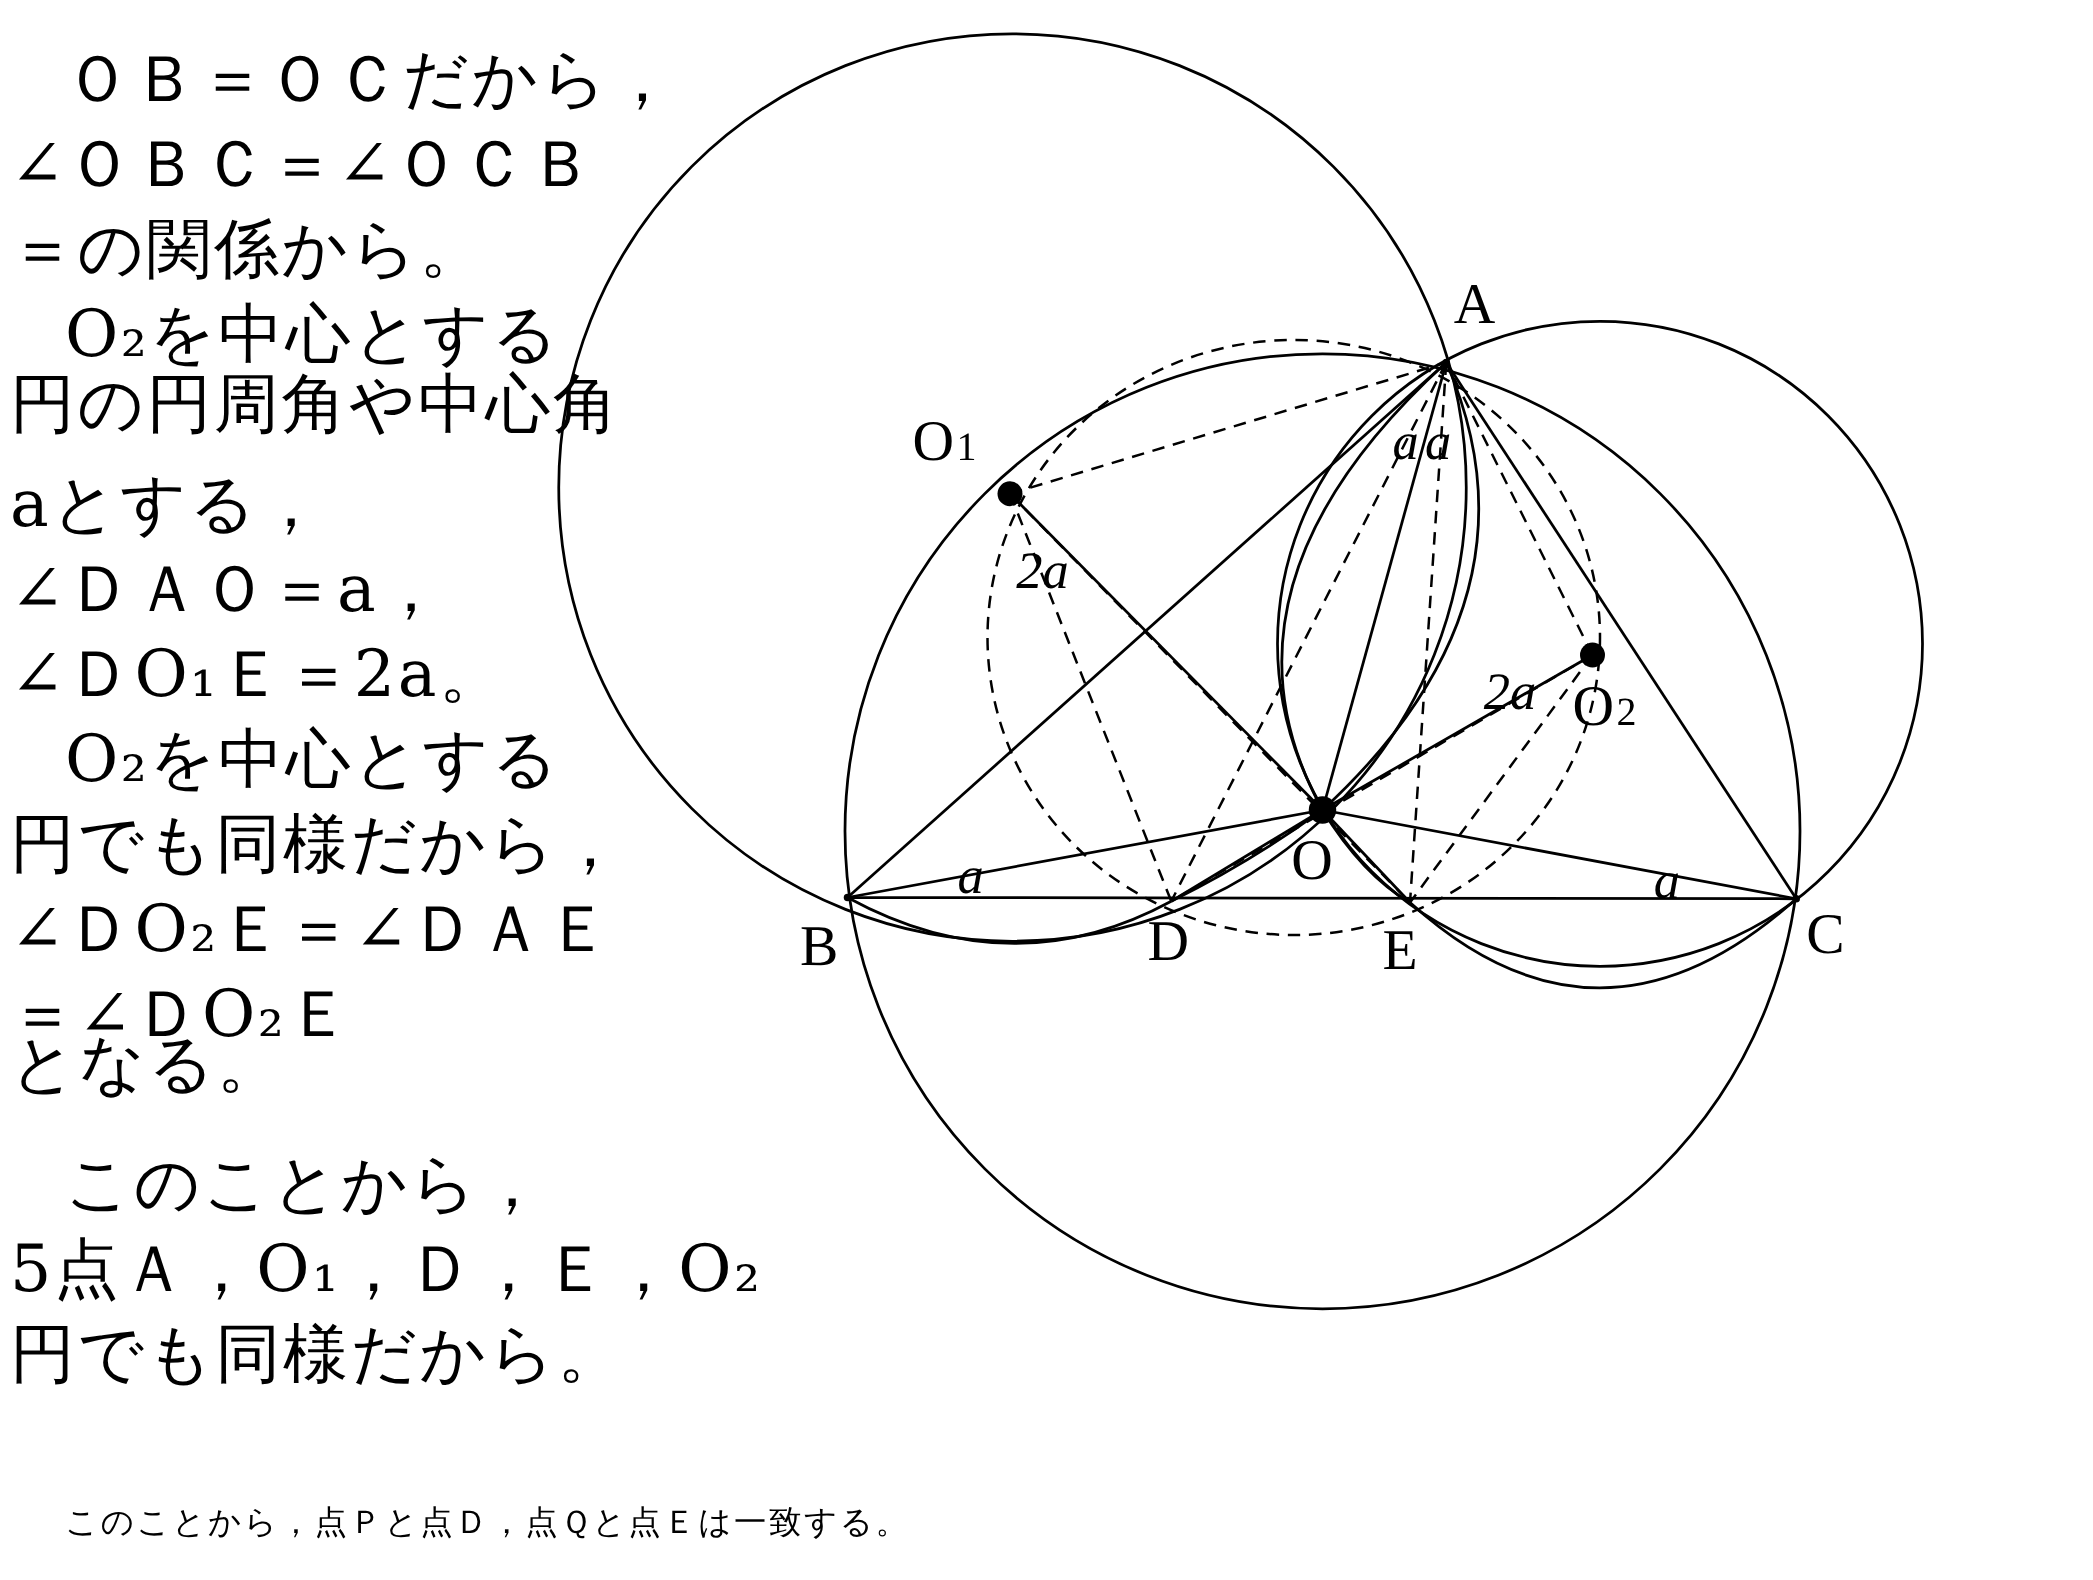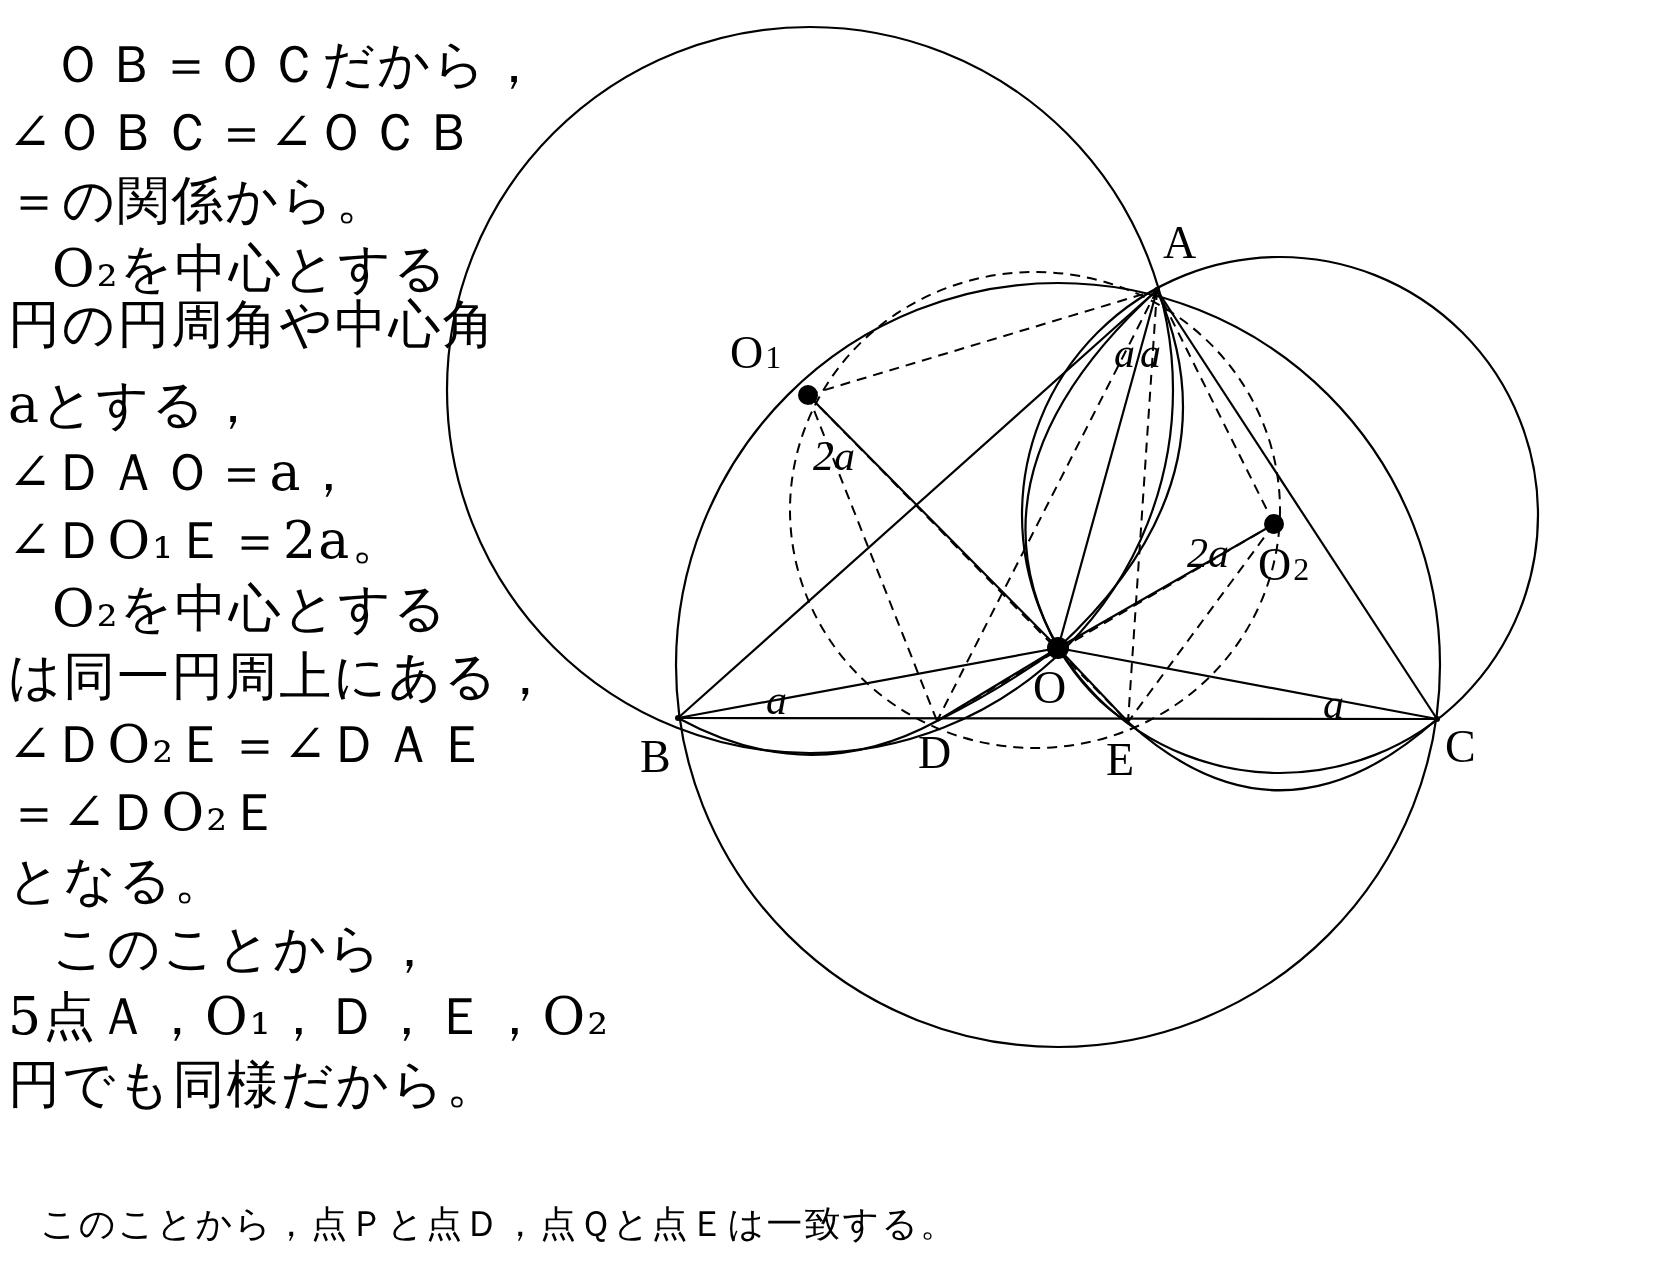--- a/index.html
+++ b/index.html
@@ -2,41 +2,41 @@
 <html><head>
 <meta charset="utf-8">
 <style>
   html, body { margin: 0; padding: 0; background: #ffffff; }
   body { width: 1674px; height: 1264px; position: relative; overflow: hidden;
          font-family: "DejaVu Serif", "Liberation Serif", serif; color: #000; }
   .text-col { position: absolute; left: 8px; top: 30px; width: 520px; }
   .line { position: absolute; left: 0; font-size: 52px; line-height: 48px; white-space: nowrap;
           letter-spacing: 2px; }
   .indent { padding-left: 44px; }
-  .final { position: absolute; left: 40px; top: 1200px; font-size: 36px; white-space: nowrap; letter-spacing: 2px; }
+  .final { position: absolute; left: 52px; top: 1200px; font-size: 26px; white-space: nowrap; letter-spacing: 2px; }
   svg.fig { position: absolute; left: 0; top: 0; }
   svg text { font-family: "Liberation Serif", "DejaVu Serif", serif; }
 </style>
 </head>
 <body>
 
 <div class="text-col">
   <div class="line indent" style="top:10px">ＯＢ＝ＯＣだから，</div>
   <div class="line" style="top:78px">∠ＯＢＣ＝∠ＯＣＢ</div>
   <div class="line" style="top:146px">＝の関係から。</div>
   <div class="line indent" style="top:214px">O₂を中心とする</div>
   <div class="line" style="top:270px">円の円周角や中心角</div>
   <div class="line" style="top:350px">aとする，</div>
   <div class="line" style="top:418px">∠ＤＡＯ＝a，</div>
   <div class="line" style="top:486px">∠ＤO₁Ｅ＝2a。</div>
   <div class="line indent" style="top:554px">O₂を中心とする</div>
-  <div class="line" style="top:622px">は同一円周上にある，</div>
+  <div class="line" style="top:622px">円でも同様だから，</div>
   <div class="line" style="top:690px">∠ＤO₂Ｅ＝∠ＤＡＥ</div>
   <div class="line" style="top:758px">＝∠ＤO₂Ｅ</div>
-  <div class="line" style="top:826px">となる。</div>
+  <div class="line" style="top:798px">となる。</div>
   <div class="line indent" style="top:894px">このことから，</div>
   <div class="line" style="top:962px">5点Ａ，O₁，Ｄ，Ｅ，O₂</div>
   <div class="line" style="top:1030px">円でも同様だから。</div>
 </div>
 <div class="final">このことから，点Ｐと点Ｄ，点Ｑと点Ｅは一致する。</div>
 
 <svg class="fig" width="1674" height="1264" viewBox="0 0 1674 1264">
   <g fill="none" stroke="#000" stroke-width="2.2">
 
     <circle cx="810" cy="390" r="363"></circle>

